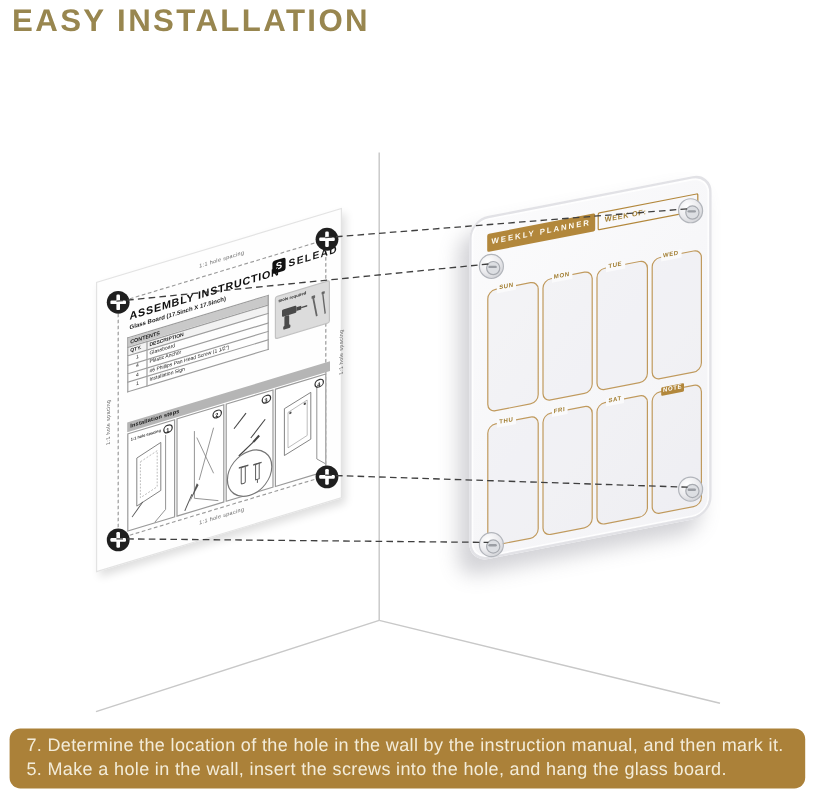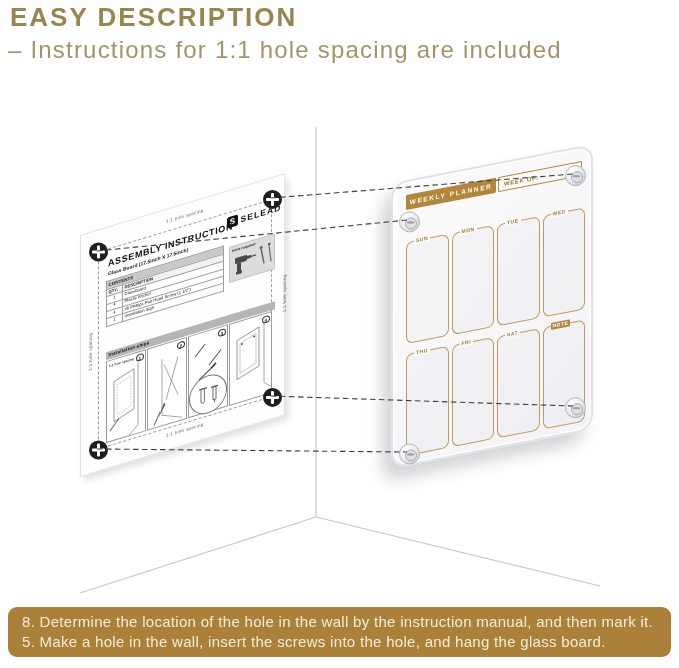--- a/index.html
+++ b/index.html
@@ -95,22 +95,21 @@
   
   .instructions { position:absolute; left:8px; top:607px; width:663px; height:50px;
     background:#ab8139; border-radius:9px; padding:5px 14px; z-index:40; }
   .instructions div { color:#f3ecd9; font-size:15px; letter-spacing:0.3px; line-height:20px; white-space:nowrap; }
 </style>
 </head>
 <body>
 
 <div id="canvas">
 
-  <div class="headline">EASY DESCRIPTION</div>
-  <div class="subhead">– Instructions for 1:1 hole spacing are included</div>
+  <div class="headline">EASY INSTALLATION</div>
 
   <div id="scene">
 
     <svg id="room-lines" viewBox="0 0 679 600">
       <line x1="316" y1="127" x2="316" y2="517" stroke="#c8c8c8" stroke-width="1.2"></line>
       <line x1="316" y1="517" x2="80" y2="593" stroke="#c8c8c8" stroke-width="1.2"></line>
       <line x1="316" y1="517" x2="600" y2="586" stroke="#c8c8c8" stroke-width="1.2"></line>
     </svg>
 
     <div class="sheet">
@@ -271,17 +270,17 @@
 
     <svg id="link-lines" viewBox="0 0 679 600">
       <line x1="97" y1="251" x2="407" y2="220" stroke="#3f3f3f" stroke-width="1.1" stroke-dasharray="5.5,3.5"></line>
       <line x1="271" y1="198" x2="573" y2="174" stroke="#3f3f3f" stroke-width="1.1" stroke-dasharray="5.5,3.5"></line>
       <line x1="97" y1="449" x2="407" y2="452" stroke="#3f3f3f" stroke-width="1.1" stroke-dasharray="5.5,3.5"></line>
       <line x1="271" y1="396" x2="573" y2="406" stroke="#3f3f3f" stroke-width="1.1" stroke-dasharray="5.5,3.5"></line>
     </svg>
   </div>
 
   <div class="instructions">
-    <div>8. Determine the location of the hole in the wall by the instruction manual, and then mark it.</div>
+    <div>7. Determine the location of the hole in the wall by the instruction manual, and then mark it.</div>
     <div>5. Make a hole in the wall, insert the screws into the hole, and hang the glass board.</div>
   </div>
 
 </div>
 
 </body></html>

